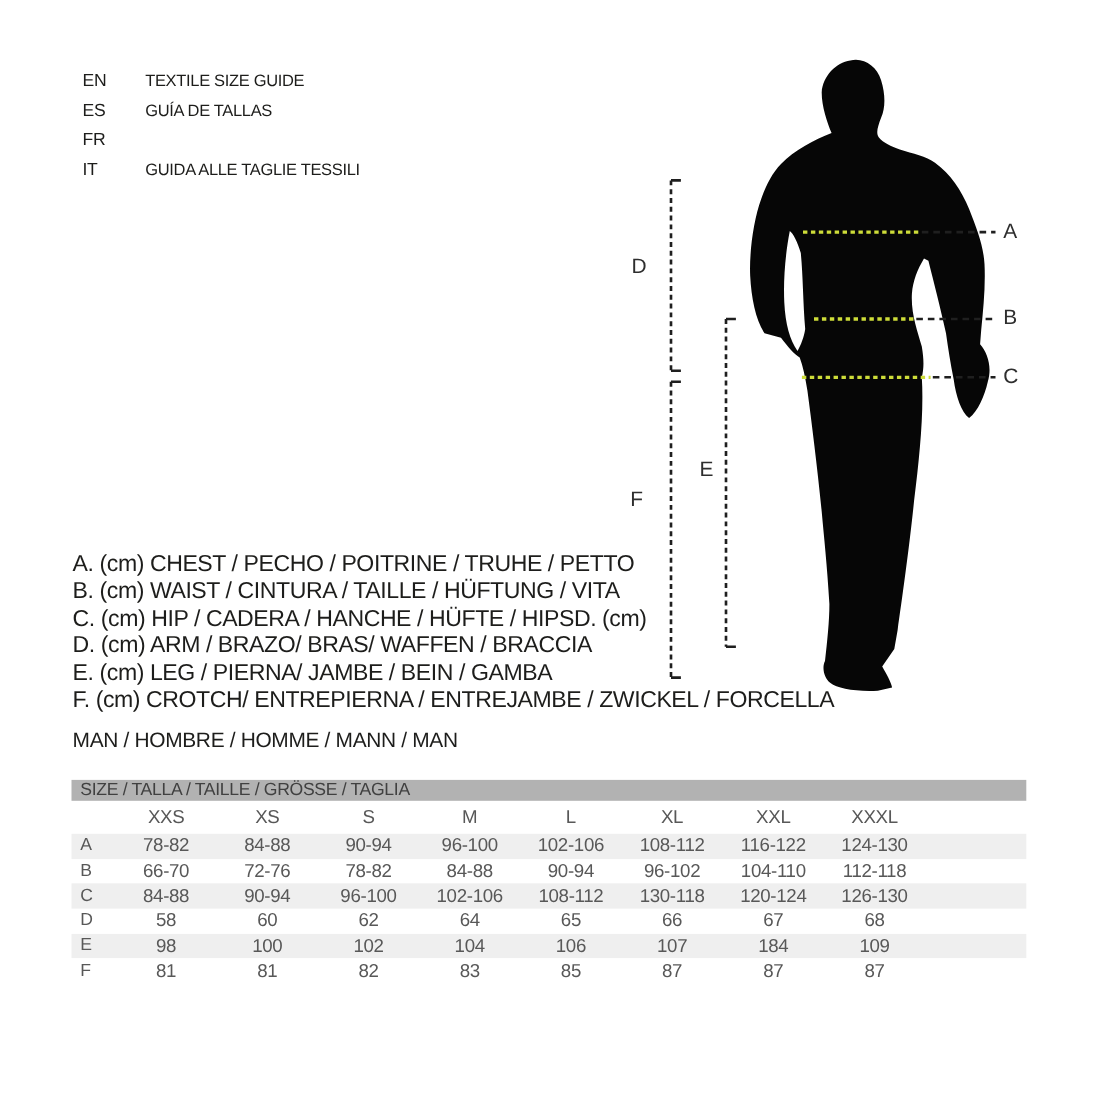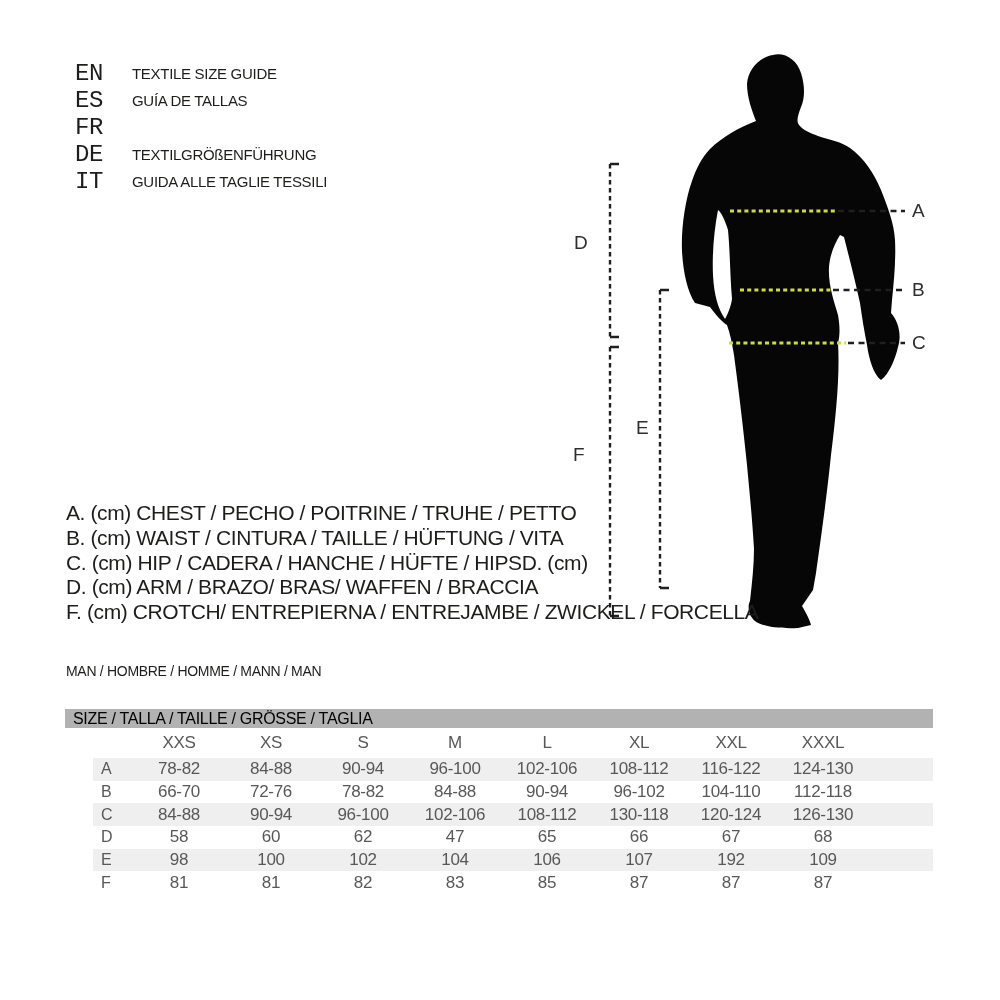--- a/index.html
+++ b/index.html
@@ -5,43 +5,43 @@
   * { margin:0; padding:0; box-sizing:border-box; }
   html,body { background:#ffffff; }
   .page {
     position:relative; width:1000px; height:1000px; background:#ffffff;
     font-family:"Liberation Sans", sans-serif; color:#1d1d1b; overflow:hidden;
   }
 
   
   .lang-block { position:absolute; left:75px; top:60px; }
   .lang-row { display:flex; height:27px; align-items:center; }
-  .lang-code { width:57px; font-size:24px; letter-spacing:-0.3px;font-family:Liberation Mono, monospace; }
+  .lang-code { width:57px; font-size:16px; letter-spacing:-0.3px; }
   .lang-label { font-size:15px; letter-spacing:-0.3px; white-space:nowrap; }
 
   
   .figure { position:absolute; left:560px; top:45px; width:400px; height:605px; }
   .figure svg { position:absolute; left:0; top:0; }
   .dim-label {
     position:absolute; transform:translateY(-50%);
     font-size:19px; color:#2e2e2e; letter-spacing:-0.2px;
   }
 
   
   .legend { position:absolute; left:66px; top:501px; }
   .legend-line { font-size:21px; line-height:24.8px; letter-spacing:-0.4px; white-space:nowrap; }
-  .category { position:absolute; left:66px; top:663px; font-size:14px; letter-spacing:-0.3px;text-align:right; }
+  .category { position:absolute; left:66px; top:663px; font-size:19px; letter-spacing:-0.3px;text-align:right; }
 
   
   .size-table { position:absolute; left:65px; top:709px; width:868px; }
   .table-title {
-    height:19px; line-height:19px; background:#b2b2b2; color:#000000;
+    height:19px; line-height:19px; background:#b2b2b2; color:#404040;
     font-size:16px; padding-left:8px; letter-spacing:-0.3px;
   }
-  .t-grid { display:grid; grid-template-columns:40px repeat(8, 92px) 1fr; align-items:center;margin-left:28px; }
+  .t-grid { display:grid; grid-template-columns:40px repeat(8, 92px) 1fr; align-items:center; }
   .t-head { height:30px; }
   .t-row  { height:22.7px; }
   .t-row.alt { background:#efefef; }
   .t-cell { text-align:center; font-size:17px; color:#585858; letter-spacing:-0.3px; }
   .t-rowlabel { text-align:left; padding-left:8px; font-size:16px; color:#585858; }
 </style>
 </head>
 <body>
 
 <div class="page">
@@ -50,24 +50,20 @@
     <div class="lang-row">
       <span class="lang-code">EN</span>
       <span class="lang-label">TEXTILE SIZE GUIDE</span>
     </div>
     <div class="lang-row">
       <span class="lang-code">ES</span>
       <span class="lang-label">GUÍA DE TALLAS</span>
     </div>
     <div class="lang-row">
       <span class="lang-code">FR</span>
-    </div>
-    <div class="lang-row">
-      <span class="lang-code">DE</span>
-      <span class="lang-label">TEXTILGRÖßENFÜHRUNG</span>
     </div>
     <div class="lang-row">
       <span class="lang-code">IT</span>
       <span class="lang-label">GUIDA ALLE TAGLIE TESSILI</span>
     </div>
   </div>
 
   <div class="figure">
     <svg width="400" height="605" viewBox="0 0 400 605">
 
@@ -150,20 +146,21 @@
     <div class="dim-label" style="left:14px;  top:198px;">D</div>
     <div class="dim-label" style="left:76px;  top:383px;">E</div>
     <div class="dim-label" style="left:13px;  top:410px;">F</div>
   </div>
 
   <div class="legend">
     <div class="legend-line">A. (cm) CHEST / PECHO / POITRINE / TRUHE / PETTO</div>
     <div class="legend-line">B. (cm) WAIST / CINTURA / TAILLE / HÜFTUNG / VITA</div>
     <div class="legend-line">C. (cm) HIP / CADERA / HANCHE / HÜFTE / HIPSD. (cm)</div>
     <div class="legend-line">D. (cm) ARM / BRAZO/ BRAS/ WAFFEN / BRACCIA</div>
+    <div class="legend-line">E. (cm) LEG / PIERNA/ JAMBE / BEIN / GAMBA</div>
     <div class="legend-line">F. (cm) CROTCH/ ENTREPIERNA / ENTREJAMBE / ZWICKEL / FORCELLA</div>
   </div>
   <div class="category">MAN / HOMBRE / HOMME / MANN / MAN</div>
 
   <div class="size-table">
     <div class="table-title">SIZE / TALLA / TAILLE / GRÖSSE / TAGLIA</div>
 
     <div class="t-grid t-head">
       <div class="t-cell t-rowlabel"></div>
       <div class="t-cell">XXS</div>
@@ -214,37 +211,37 @@
       <div class="t-cell">120-124</div>
       <div class="t-cell">126-130</div>
       <div></div>
     </div>
 
     <div class="t-grid t-row">
       <div class="t-cell t-rowlabel">D</div>
       <div class="t-cell">58</div>
       <div class="t-cell">60</div>
       <div class="t-cell">62</div>
-      <div class="t-cell">47</div>
+      <div class="t-cell">64</div>
       <div class="t-cell">65</div>
       <div class="t-cell">66</div>
       <div class="t-cell">67</div>
       <div class="t-cell">68</div>
       <div></div>
     </div>
 
     <div class="t-grid t-row alt">
       <div class="t-cell t-rowlabel">E</div>
       <div class="t-cell">98</div>
       <div class="t-cell">100</div>
       <div class="t-cell">102</div>
       <div class="t-cell">104</div>
       <div class="t-cell">106</div>
       <div class="t-cell">107</div>
-      <div class="t-cell">192</div>
+      <div class="t-cell">184</div>
       <div class="t-cell">109</div>
       <div></div>
     </div>
 
     <div class="t-grid t-row">
       <div class="t-cell t-rowlabel">F</div>
       <div class="t-cell">81</div>
       <div class="t-cell">81</div>
       <div class="t-cell">82</div>
       <div class="t-cell">83</div>

